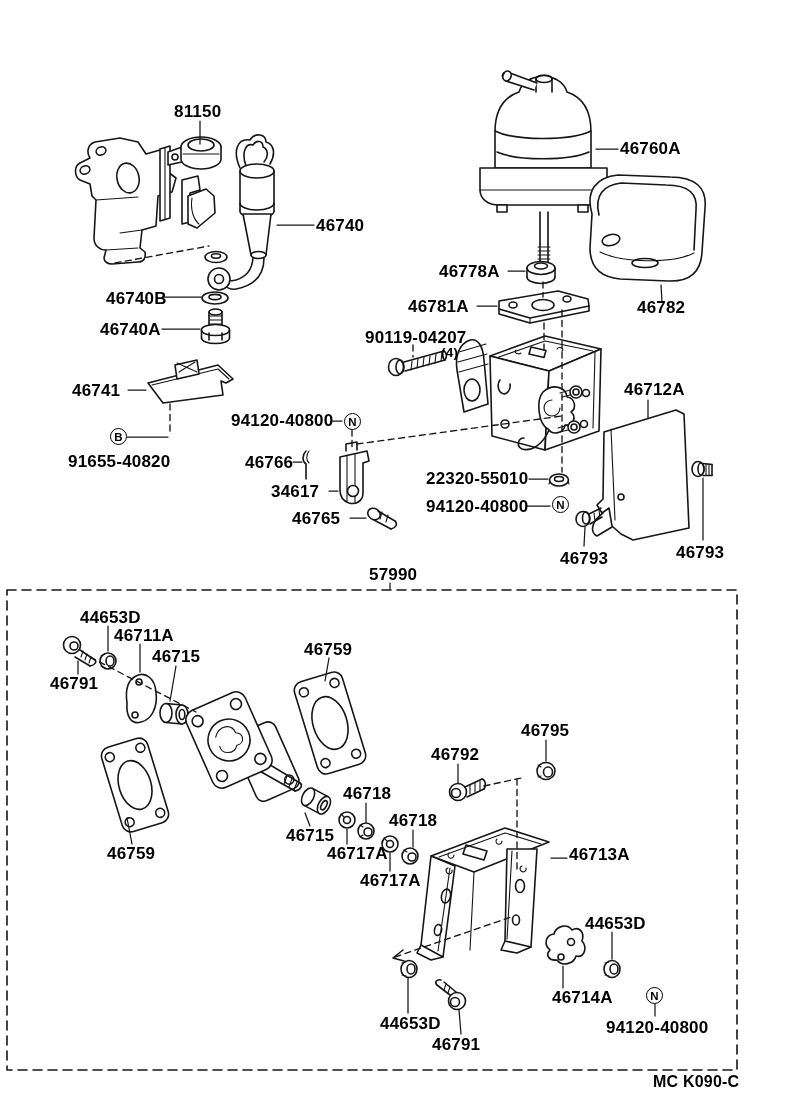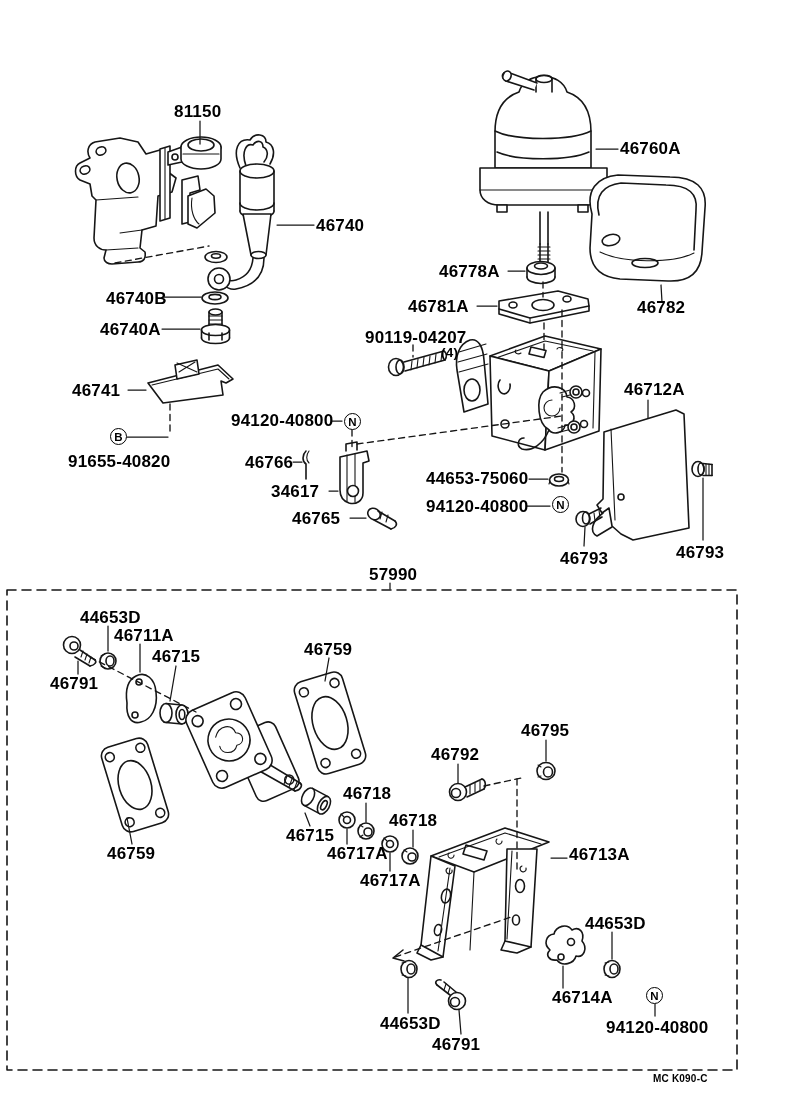--- a/index.html
+++ b/index.html
@@ -6,21 +6,21 @@
   body{width:792px;height:1116px;position:relative;font-family:"Liberation Sans",sans-serif;overflow:hidden;}
   .stage{position:absolute;inset:0;}
   svg{position:absolute;left:0;top:0;}
   svg path,svg circle,svg ellipse,svg rect{stroke:#161616;stroke-width:1.6;fill:none;stroke-linecap:round;stroke-linejoin:round;}
   svg .f{fill:#ffffff;}
   svg .dash{stroke-dasharray:6 4.5;stroke-width:1.35;}
   svg .ld{stroke-width:1.25;}
   svg .thin{stroke-width:1.1;}
   .lbl{position:absolute;font-weight:700;font-size:17px;line-height:1;color:#000;white-space:nowrap;letter-spacing:0.2px;}
   .lbl.small{font-size:13.5px;}
-  .lbl.code{font-size:10px;}
+  .lbl.code{font-size:16px;}
   .marker{position:absolute;width:17px;height:17px;border:1.8px solid #000;border-radius:50%;display:flex;align-items:center;justify-content:center;font-size:11.5px;font-weight:700;color:#000;background:#fff;box-sizing:border-box;}
 </style>
 </head>
 <body>
 
 <div class="stage">
 
 <svg width="792" height="1116" viewBox="0 0 792 1116">
 
   <g>
@@ -413,21 +413,21 @@
   <div class="lbl" style="left:231px;top:412px">94120-40800</div>
   <div class="lbl" style="left:245px;top:454px">46766</div>
   <div class="lbl" style="left:271px;top:483px">34617</div>
   <div class="lbl" style="left:292px;top:510px">46765</div>
   <div class="lbl" style="left:620px;top:140px">46760A</div>
   <div class="lbl" style="left:439px;top:263px">46778A</div>
   <div class="lbl" style="left:408px;top:298px">46781A</div>
   <div class="lbl" style="left:365px;top:329px">90119-04207</div>
   <div class="lbl small" style="left:441px;top:346px">(4)</div>
   <div class="lbl" style="left:624px;top:381px">46712A</div>
-  <div class="lbl" style="left:426px;top:470px">44653-75060</div>
+  <div class="lbl" style="left:426px;top:470px">22320-55010</div>
   <div class="lbl" style="left:426px;top:498px">94120-40800</div>
   <div class="lbl" style="left:560px;top:550px">46793</div>
   <div class="lbl" style="left:676px;top:544px">46793</div>
   <div class="lbl" style="left:637px;top:299px">46782</div>
   <div class="lbl" style="left:369px;top:566px">57990</div>
   <div class="lbl" style="left:80px;top:609px">44653D</div>
   <div class="lbl" style="left:114px;top:627px">46711A</div>
   <div class="lbl" style="left:152px;top:648px">46715</div>
   <div class="lbl" style="left:304px;top:641px">46759</div>
   <div class="lbl" style="left:50px;top:675px">46791</div>

